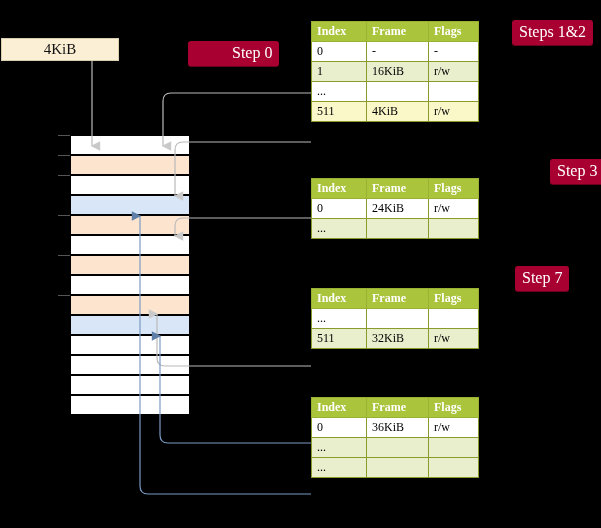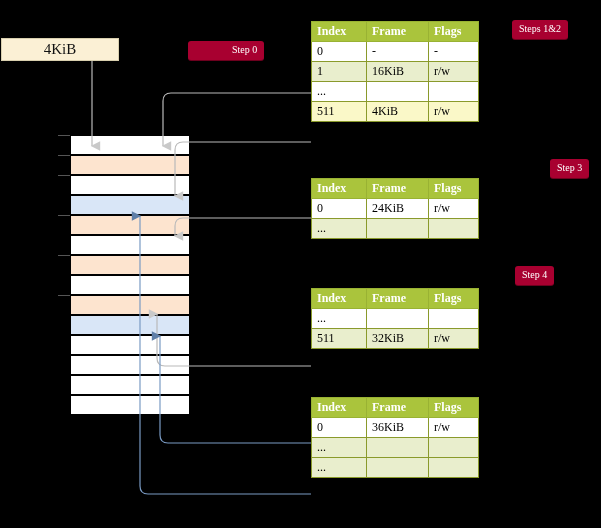--- a/index.html
+++ b/index.html
@@ -15,21 +15,21 @@
   .srcbox{
     position:absolute;left:1px;top:38px;width:118px;height:23px;
     background:#fbf0d5;border:1px solid #d8cfae;
     display:flex;align-items:center;justify-content:center;
     font-size:15px;color:#111;box-sizing:border-box;
   }
 
   
   .steplabel{
     position:absolute;background:#a80030;color:#fff;
-    font-size:10px;line-height:1;padding:4px 7px 5px 7px;
+    font-size:16px;line-height:1;padding:4px 7px 5px 7px;
     border-radius:3px;white-space:nowrap;
     box-shadow:0 1px 0 #6d001e;
   }
   #step0{left:188px;top:41px;padding-left:44px;}
   #step12{left:512px;top:20px;}
   #step3{left:550px;top:159px;}
   #step4{left:515px;top:266px;}
 
   
   .memcol{position:absolute;left:70px;top:135px;width:120px;height:280px;}
@@ -130,21 +130,21 @@
 
       <path d="M311,443 L168,443 Q160,443 160,435 L160,336" marker-end="url(#ab)"></path>
 
       <path d="M311,494 L148,494 Q140,494 140,486 L140,216" marker-end="url(#ab)"></path>
     </g>
   </svg>
 
   <div class="steplabel" id="step0">Step 0</div>
   <div class="steplabel" id="step12">Steps 1&amp;2</div>
   <div class="steplabel" id="step3">Step 3</div>
-  <div class="steplabel" id="step4">Step 4</div>
+  <div class="steplabel" id="step4">Step 7</div>
 
   <table class="ptable" id="tbl1">
       <tbody>
         <tr>
           <th class="c0">Index</th>
           <th class="c1">Frame</th>
           <th class="c2">Flags</th>
         </tr>
         <tr>
           <td class="c0">0</td>

